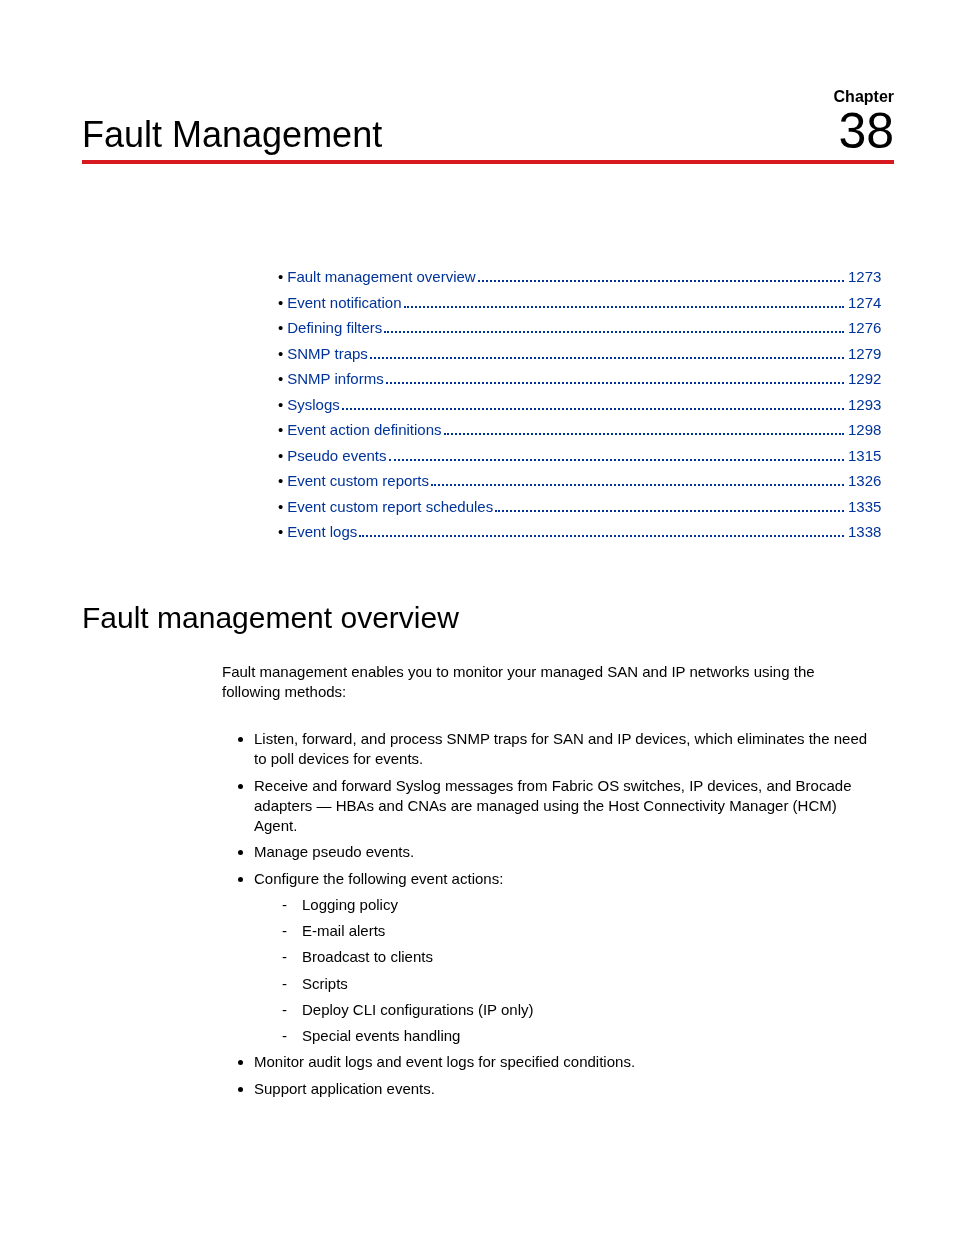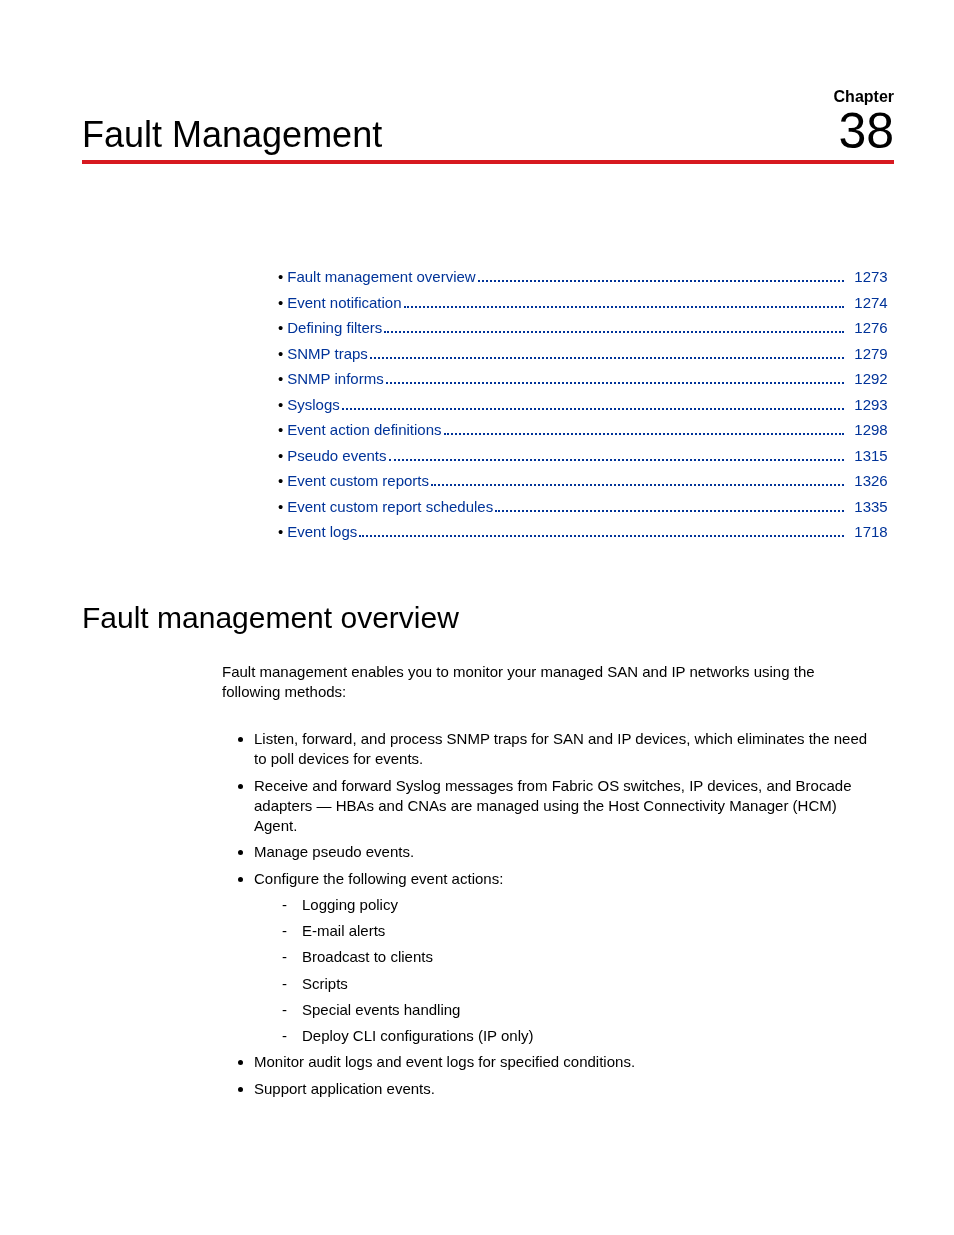--- a/index.html
+++ b/index.html
@@ -66,21 +66,21 @@
   }
   .toc-dots {
     flex: 1;
     border-bottom: 2px dotted #003399;
     margin: 0 4px 4px 2px;
     min-width: 10px;
   }
   .toc-page {
     color: #003399;
     width: 46px;
-    text-align: center;
+    text-align: left;
   }
   .body-block {
     margin-left: 140px;
     margin-right: 20px;
     font-size: 15px;
     line-height: 1.35;
   }
   .para {
     margin: 27px 0;
   }
@@ -179,42 +179,42 @@
     <div class="toc-row">
         <span class="toc-bullet">•</span>
         <span class="toc-link">Event custom report schedules</span>
         <span class="toc-dots"></span>
         <span class="toc-page">1335</span>
       </div>
     <div class="toc-row">
         <span class="toc-bullet">•</span>
         <span class="toc-link">Event logs</span>
         <span class="toc-dots"></span>
-        <span class="toc-page">1718</span>
+        <span class="toc-page">1338</span>
       </div>
   </div>
 
   <div class="section-heading">Fault management overview</div>
 
   <div class="body-block">
     <div class="para">Fault management enables you to monitor your managed SAN and IP networks using the following methods:</div>
 
     <ul class="bullets">
       <li>Listen, forward, and process SNMP traps for SAN and IP devices, which eliminates the need to poll devices for events.</li>
       <li>Receive and forward Syslog messages from Fabric OS switches, IP devices, and Brocade adapters — HBAs and CNAs are managed using the Host Connectivity Manager (HCM) Agent.</li>
       <li>Manage pseudo events.</li>
       <li>
         <span>Configure the following event actions:</span>
         <ul class="dashes">
           <li>Logging policy</li>
           <li>E-mail alerts</li>
           <li>Broadcast to clients</li>
           <li>Scripts</li>
+          <li>Deploy CLI configurations (IP only)</li>
           <li>Special events handling</li>
-          <li>Deploy CLI configurations (IP only)</li>
         </ul>
       </li>
       <li>Monitor audit logs and event logs for specified conditions.</li>
       <li>Support application events.</li>
     </ul>
   </div>
 
 </div>
 
 </body></html>

